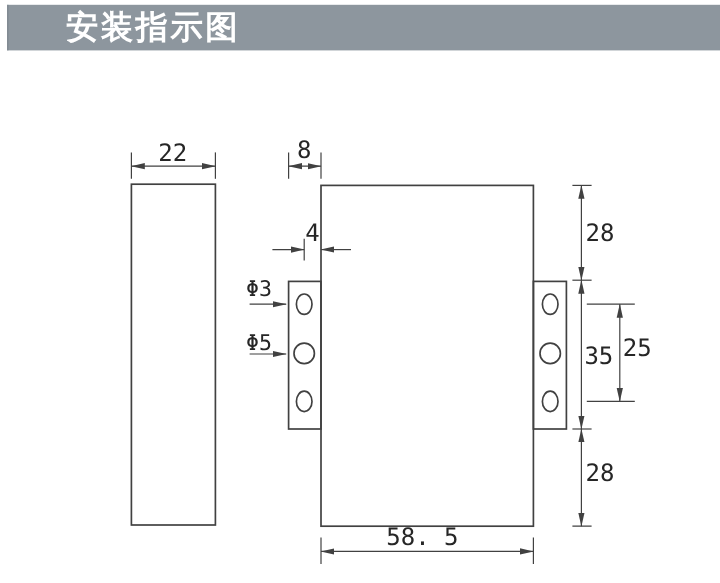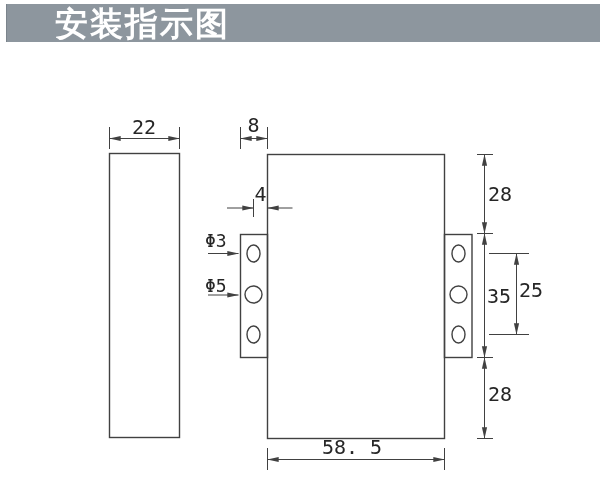--- a/index.html
+++ b/index.html
@@ -22,21 +22,21 @@
     left: 6px;
     top: 4px;
     width: 594px;
     height: 38px;
     display: flex;
     align-items: center;
     border-left: 1px solid #7b848c;
   }
   .header-title {
     margin-left: 48px;
-    font-size: 33px;
+    font-size: 27px;
     font-weight: bold;
     letter-spacing: 2px;
     line-height: 1;
     font-family: "DejaVu Sans", sans-serif;
   }
   svg.drawing {
     position: absolute;
     left: 0;
     top: 0;
   }

